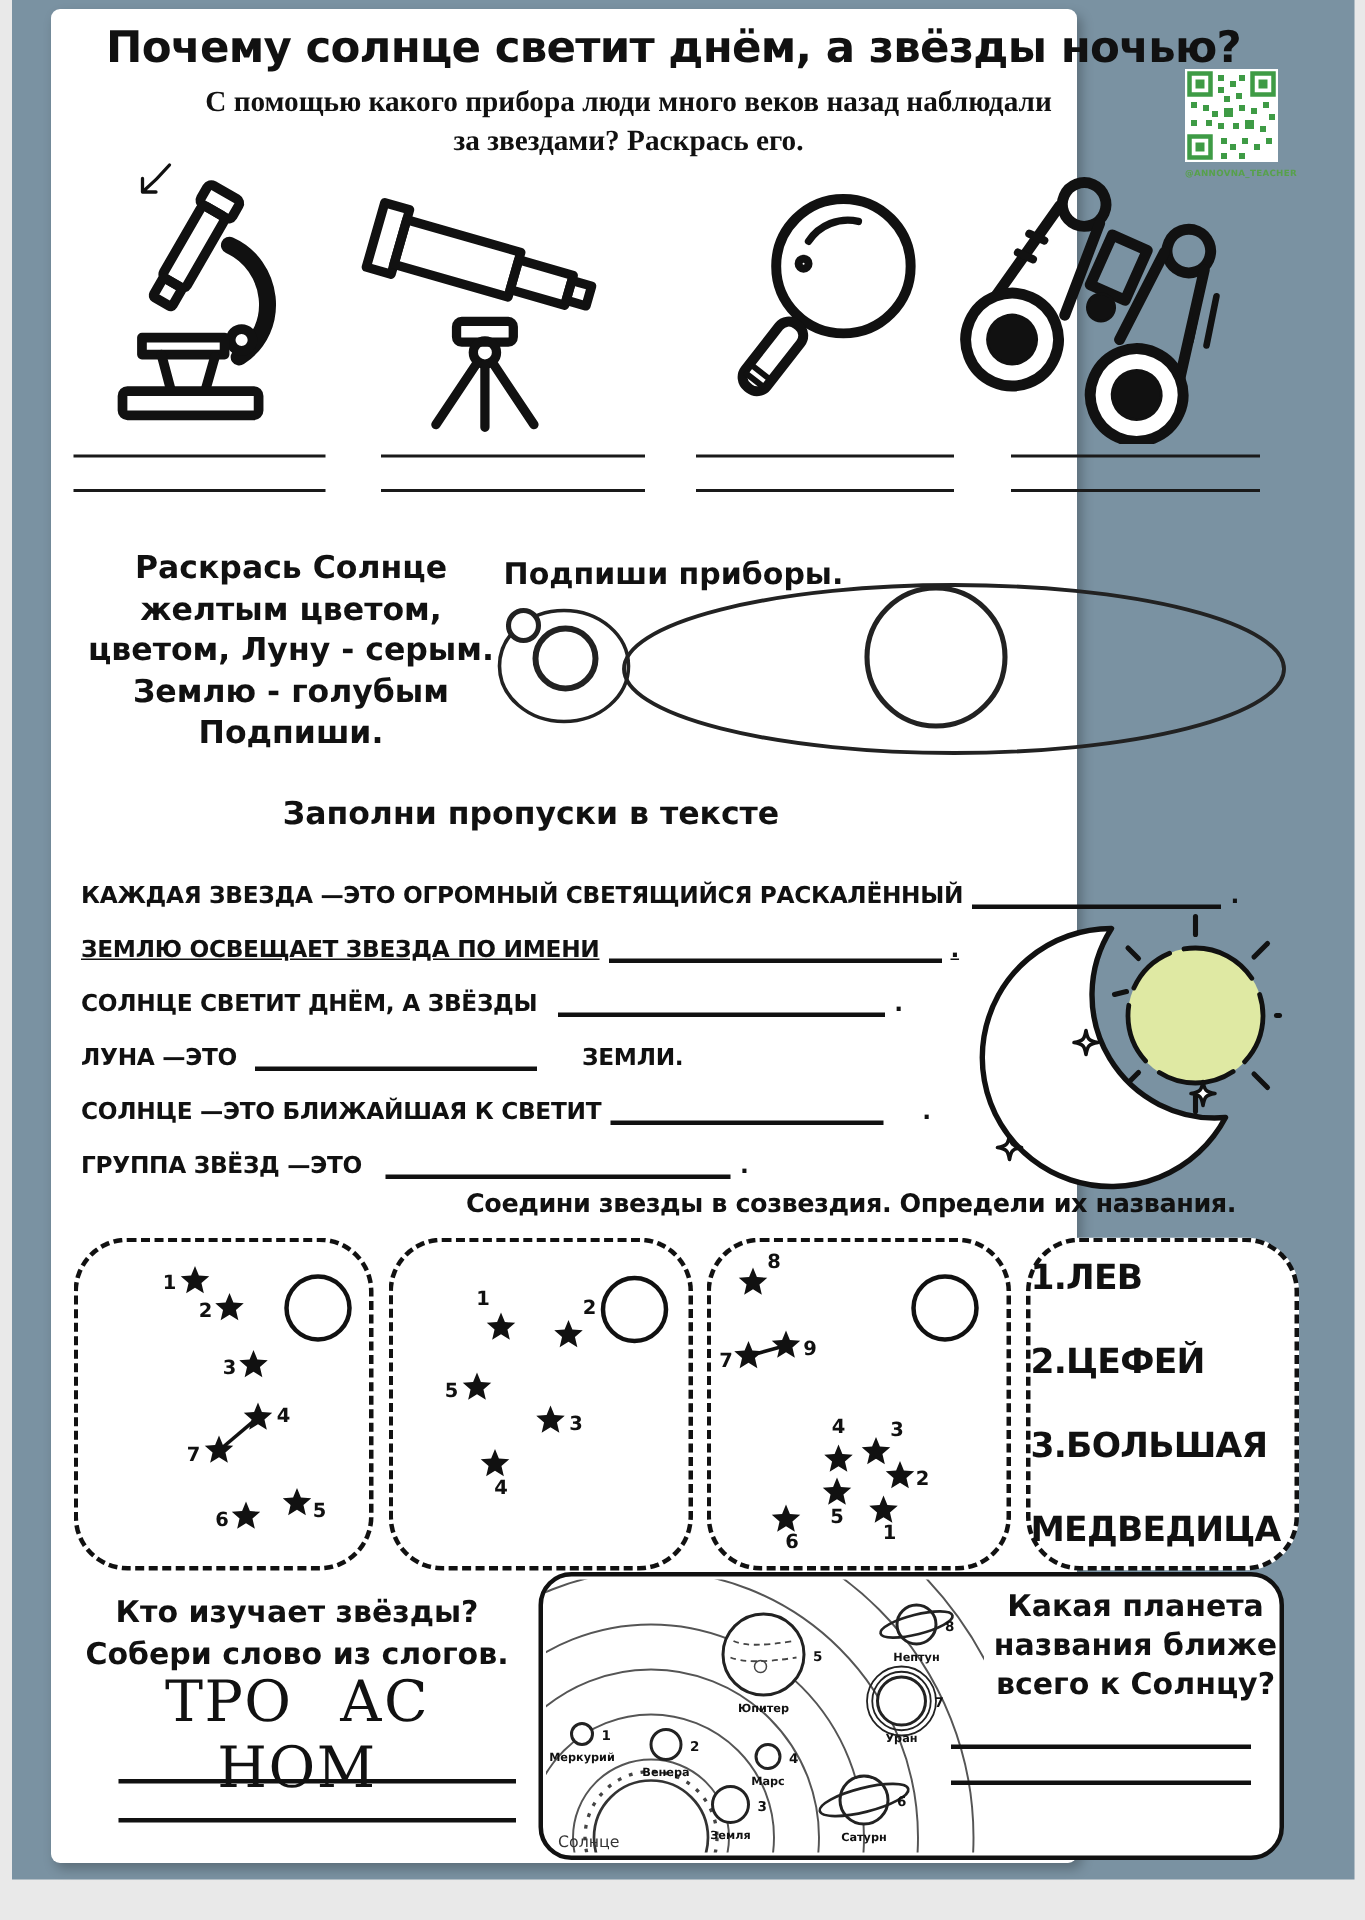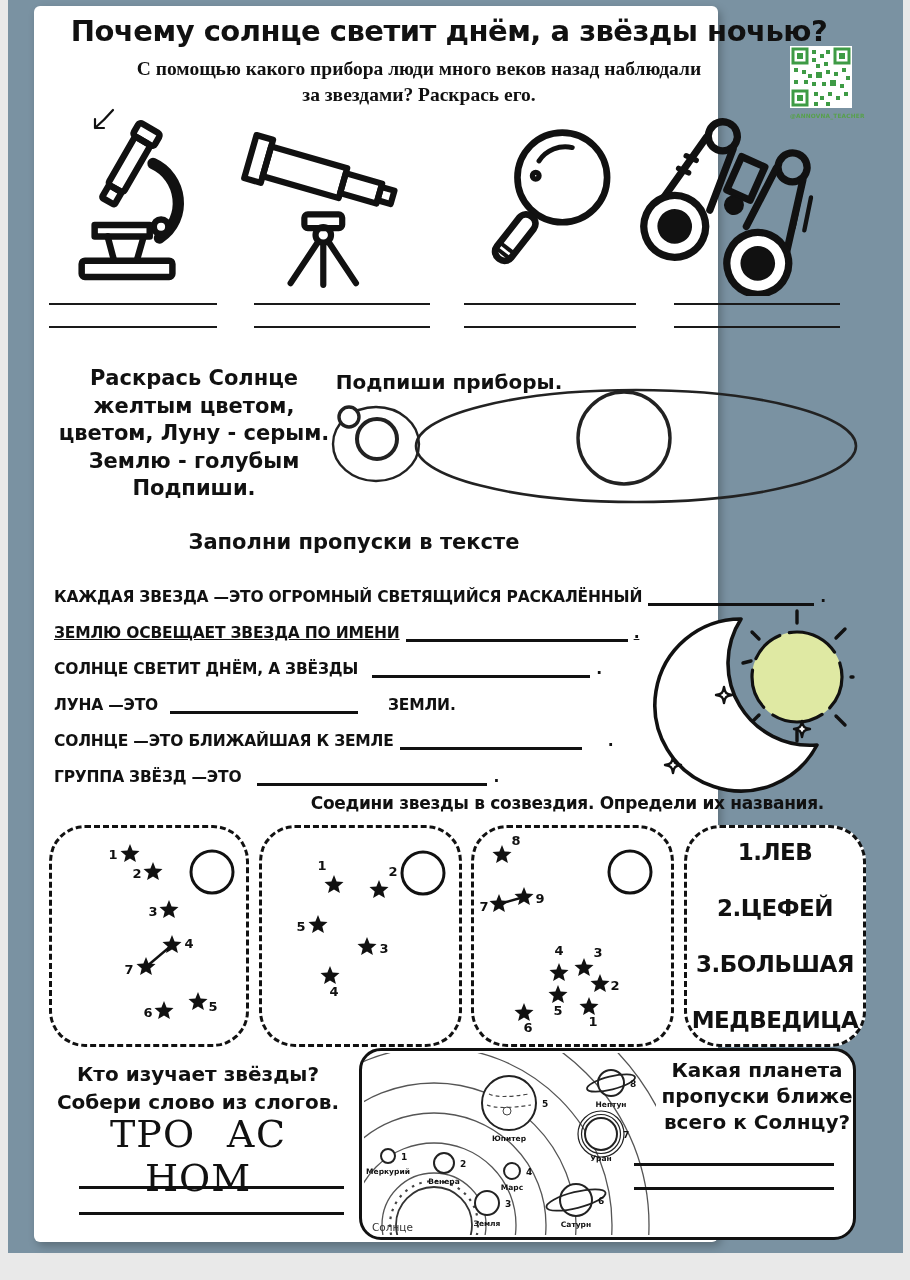--- a/index.html
+++ b/index.html
@@ -15,21 +15,21 @@
   .qr-cap{font-size:5.8px;font-weight:700;color:#57a14b;letter-spacing:.2px;text-align:center;margin-top:1px;}
   .wline{border-top:2.6px solid #1a1a1a;height:0;}
   .caption1{left:0;top:327px;width:830px;font-size:20px;font-weight:800;text-align:center;margin-top:37px;}
   .task2{left:14px;top:359px;width:292px;font-size:21px;font-weight:800;text-align:center;line-height:27.5px;}
   .t3head{left:0;top:524px;width:640px;font-size:21px;font-weight:800;text-align:center;}
   .firow{left:20px;width:772px;height:30px;display:flex;align-items:flex-end;font-size:15.5px;font-weight:800;letter-spacing:-0.2px;white-space:nowrap;}
   .blank{display:inline-block;border-bottom:3px solid #111;height:17px;margin:0 6px;}
   .grow{flex:1 1 auto;}
   .t4head{left:0;top:787px;width:790px;font-size:17px;font-weight:800;text-align:right;letter-spacing:-0.3px;}
   .cbox{top:819px;height:222px;border:3.5px dashed #111;border-radius:36px;background:#fff;box-sizing:border-box;}
-  .answers{display:flex;flex-direction:column;justify-content:center;align-items:center;height:100%;gap:30px;
+  .answers{display:flex;flex-direction:column;justify-content:center;height:100%;gap:30px;
            font-size:23px;font-weight:800;letter-spacing:-0.5px;}
   .t5q{left:8px;width:312px;font-size:20px;font-weight:800;text-align:center;}
   .syll{left:8px;top:1106px;width:312px;font-family:"DejaVu Serif",serif;font-size:38px;font-weight:400;
         text-align:center;word-spacing:18px;letter-spacing:1px;}
   .t5line{border-top:3px solid #111;height:0;}
   .t6box{left:325px;top:1042px;width:497px;height:192px;border:3.2px solid #111;border-radius:22px;background:#fff;box-sizing:border-box;}
   .t6q{position:absolute;left:276px;top:6px;width:214px;font-size:20px;font-weight:800;text-align:center;line-height:26px;margin-left:12px;}
   .t6line{position:absolute;border-top:3px solid #111;height:0;left:272px;width:200px;}
   svg text{font-family:"DejaVu Sans",sans-serif;}
 </style>
@@ -197,21 +197,21 @@
       <span>СОЛНЦЕ СВЕТИТ ДНЁМ, А ЗВЁЗДЫ</span>
       <span class="blank" style="width:218px;margin-left:14px"></span>
       <span>.</span>
     </div>
     <div class="abs firow" style="top:678px;">
       <span>ЛУНА —ЭТО</span>
       <span class="blank" style="width:188px;margin-left:12px"></span>
       <span style="margin-left:24px">ЗЕМЛИ.</span>
     </div>
     <div class="abs firow" style="top:714px;">
-      <span>СОЛНЦЕ —ЭТО БЛИЖАЙШАЯ К ЗЕМЛЕ</span>
+      <span>СОЛНЦЕ —ЭТО БЛИЖАЙШАЯ К СВЕТИТ</span>
       <span class="blank" style="width:182px"></span>
       <span style="margin-left:20px">.</span>
     </div>
     <div class="abs firow" style="top:750px;">
       <span>ГРУППА ЗВЁЗД —ЭТО</span>
       <span class="blank" style="width:230px;margin-left:16px"></span>
       <span>.</span>
     </div>
 
     <svg class="abs" style="left:605px;top:599px;" width="220" height="196" viewBox="0 0 220 196">
@@ -351,21 +351,21 @@
           <circle cx="237" cy="81" r="23" fill="none" stroke="#222" stroke-width="1.2"></circle>
           <text x="259" y="85" font-size="9" font-weight="bold" fill="#111">7</text>
           <text x="237" y="108" font-size="7.5" font-weight="bold" text-anchor="middle" fill="#111">Уран</text>
           <circle cx="247" cy="30" r="13" fill="#fff" stroke="#222" stroke-width="2"></circle>
           <ellipse cx="247" cy="30" rx="24.7" ry="6.5" fill="none" stroke="#222" stroke-width="1.8" transform="rotate(-14 247 30)"></ellipse>
           <text x="266" y="34" font-size="9" font-weight="bold" fill="#111">8</text>
           <text x="247" y="54" font-size="7.5" font-weight="bold" text-anchor="middle" fill="#111">Нептун</text>
         </svg>
       <div class="t6q">
         <div>Какая планета</div>
-        <div>пропуски ближе</div>
+        <div>названия ближе</div>
         <div>всего к Солнцу?</div>
       </div>
       <div class="t6line" style="top:112px;"></div>
       <div class="t6line" style="top:136px;"></div>
     </div>
 
   </div>
 </div>
 
 </body></html>

